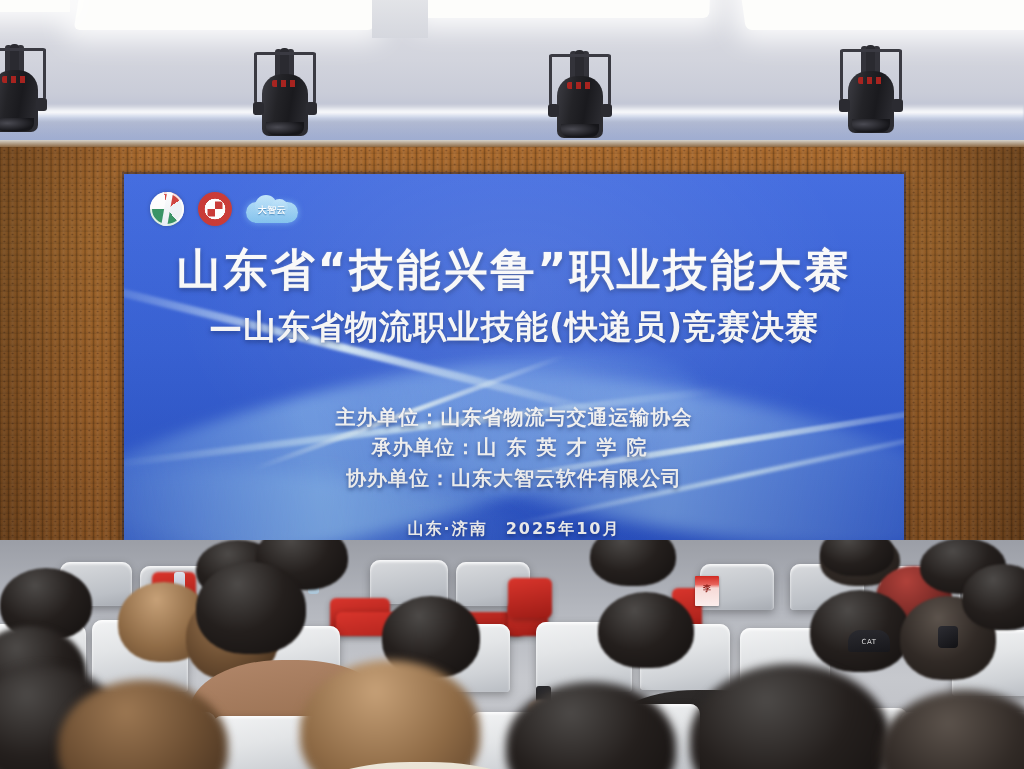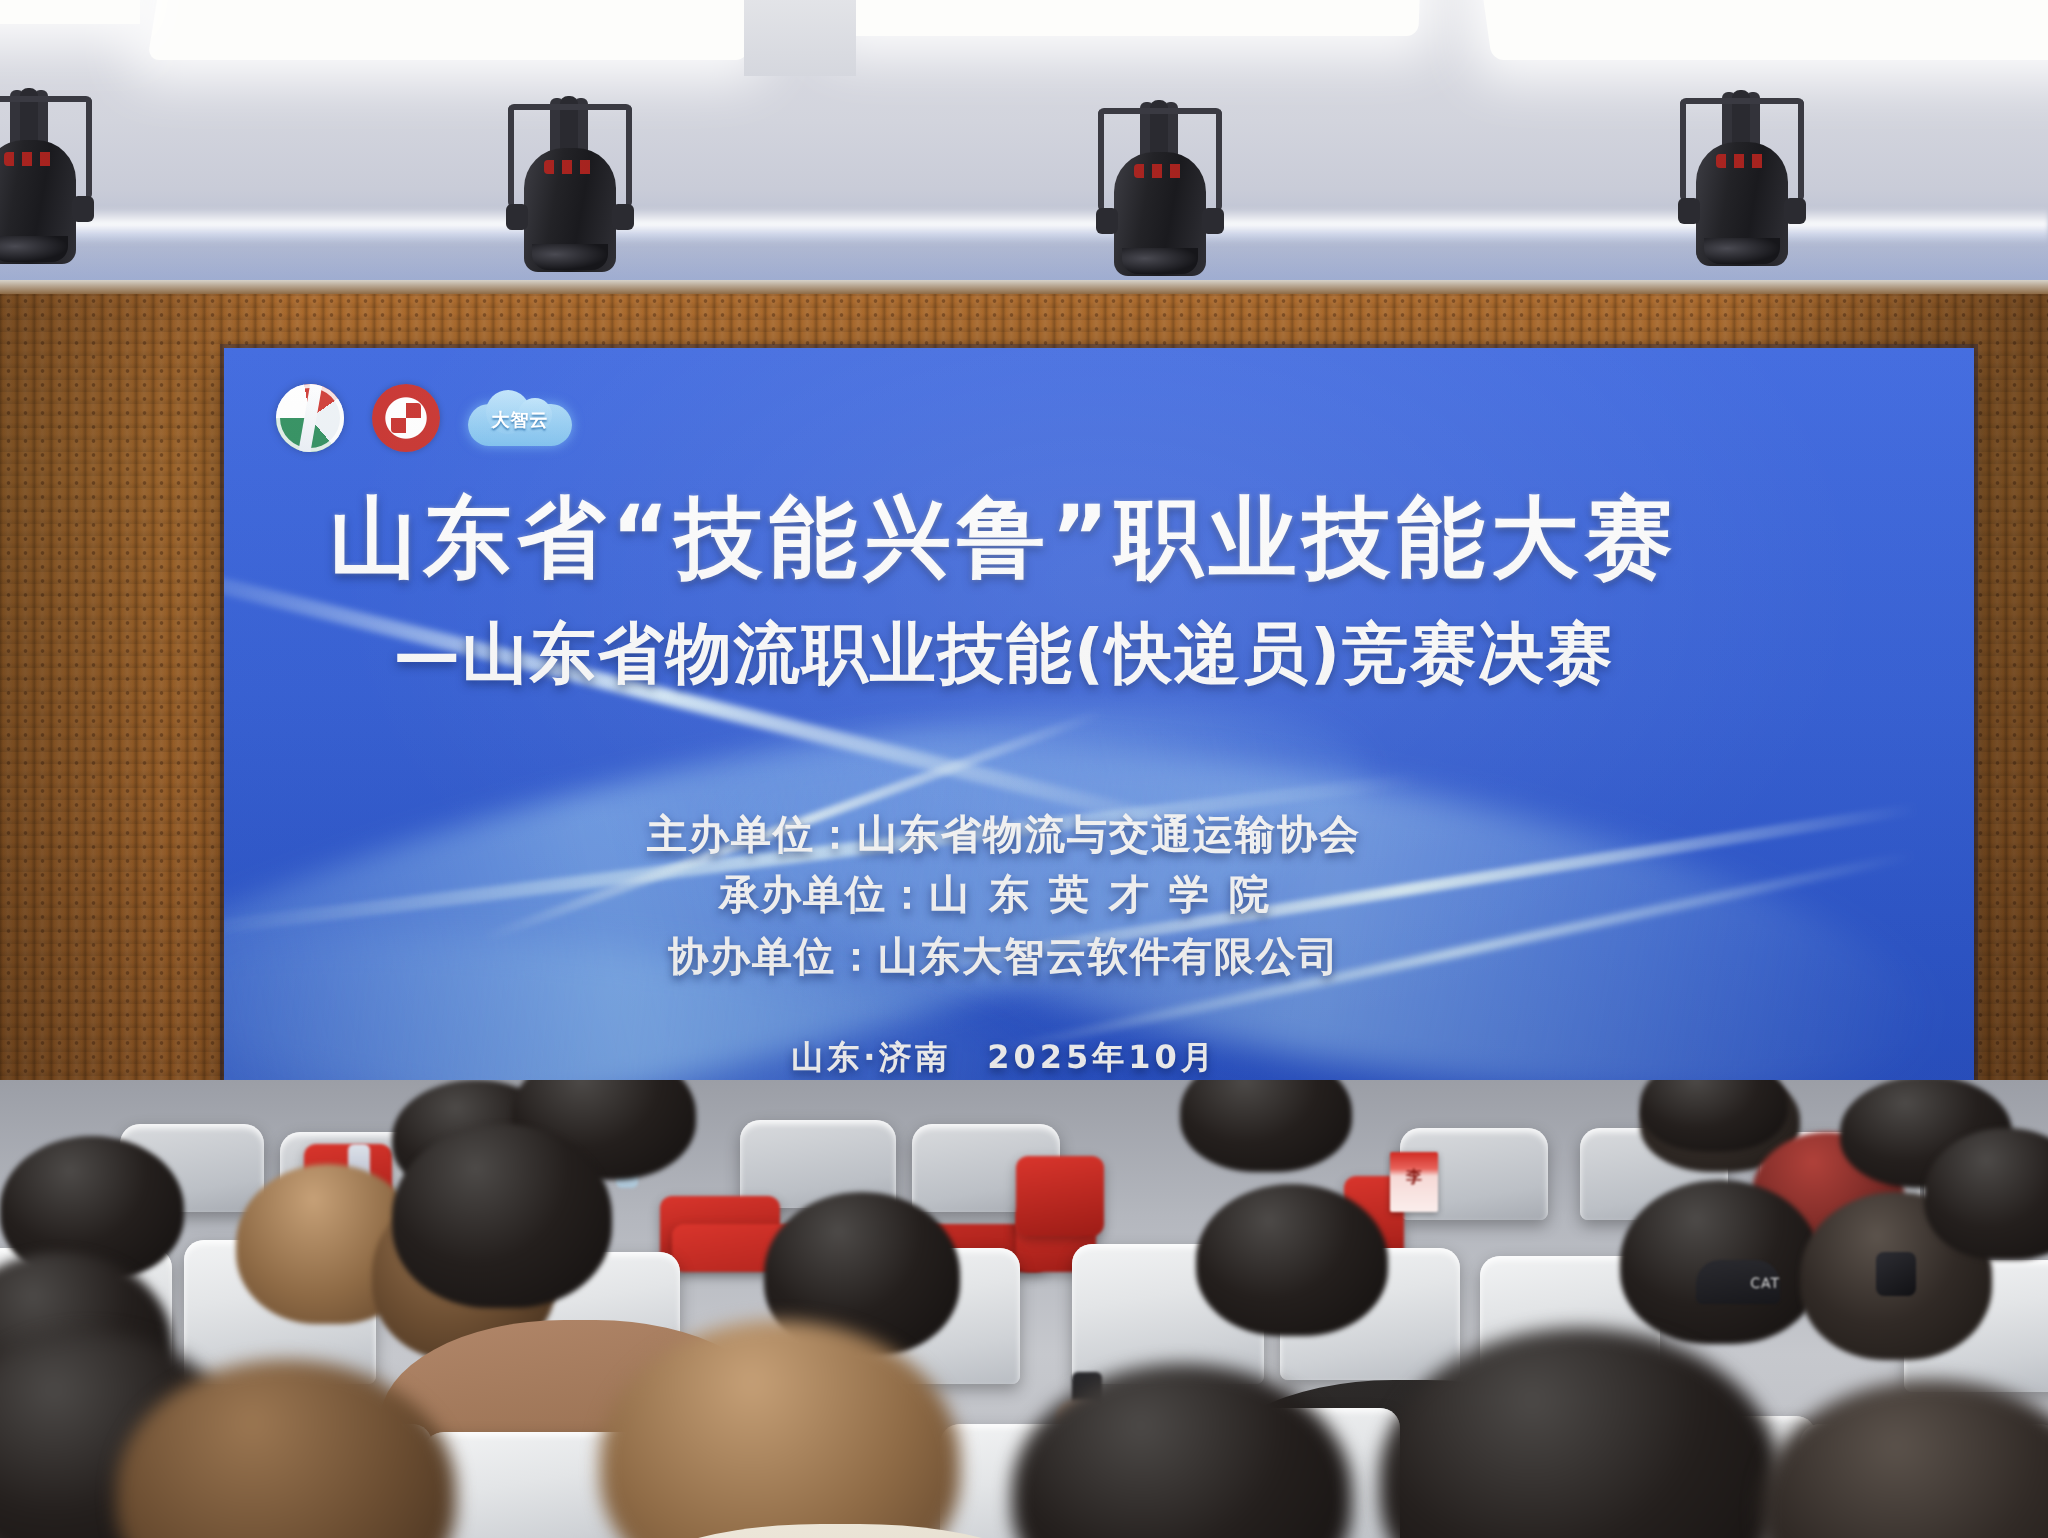--- a/index.html
+++ b/index.html
@@ -87,21 +87,21 @@
     position:absolute; right:0; top:0; width:170px; height:100%;
     background:linear-gradient(270deg,rgba(0,0,0,.34),rgba(0,0,0,0));
   }
   .wall-top-trim {
     position:absolute; left:0; top:0; width:1024px; height:7px;
     background:linear-gradient(180deg,#d6d2c9,#8d6a45);
   }
 
   
   .screen {
-    position:absolute; left:112px; top:174px; width:875px; height:386px;
+    position:absolute; left:124px; top:174px; width:780px; height:386px;
     background:
       linear-gradient(180deg,#3a65de 0%,#3460da 45%,#2d58d2 78%,#2b54cc 100%);
     box-shadow:0 0 0 2px rgba(10,20,60,.35), 0 6px 24px rgba(0,0,0,.35);
     overflow:hidden;
   }
   
   .screen::after{
     content:""; position:absolute; inset:0; pointer-events:none;
     background:radial-gradient(ellipse at 50% 30%,rgba(255,255,255,.10),rgba(0,0,0,0) 62%),
                linear-gradient(180deg,rgba(255,255,255,.06),rgba(0,0,0,.10));
@@ -264,21 +264,21 @@
     border-radius:6px; box-shadow:0 2px 6px rgba(0,0,0,.3); filter:blur(.8px);
   }
   .bottle {
     position:absolute; width:11px; height:26px; border-radius:3px;
     background:linear-gradient(180deg,rgba(220,235,245,.95),rgba(170,200,220,.85));
     filter:blur(.7px);
   }
   .cap {
     position:absolute; width:42px; height:22px; border-radius:12px 12px 3px 3px;
     background:linear-gradient(170deg,#2b2b30,#17171b);
-    font-size:7px; color:#dcdcdc; text-align:right; line-height:24px; letter-spacing:.5px;
+    font-size:7px; color:#dcdcdc; text-align:center; line-height:24px; letter-spacing:.5px;
     filter:blur(.6px);
   }
   .phone {
     position:absolute; width:15px; height:25px; border-radius:3px;
     background:linear-gradient(170deg,#2a2a2e,#131316); filter:blur(.7px);
   }
   .hand {
     position:absolute; border-radius:40% 40% 30% 30%;
     background:linear-gradient(170deg,#e7c6ae,#c49d80); filter:blur(1.1px);
   }

